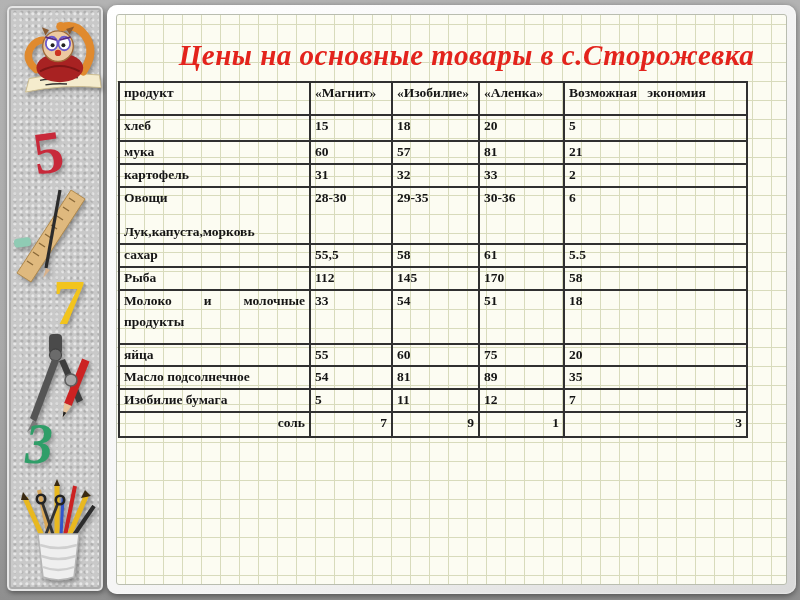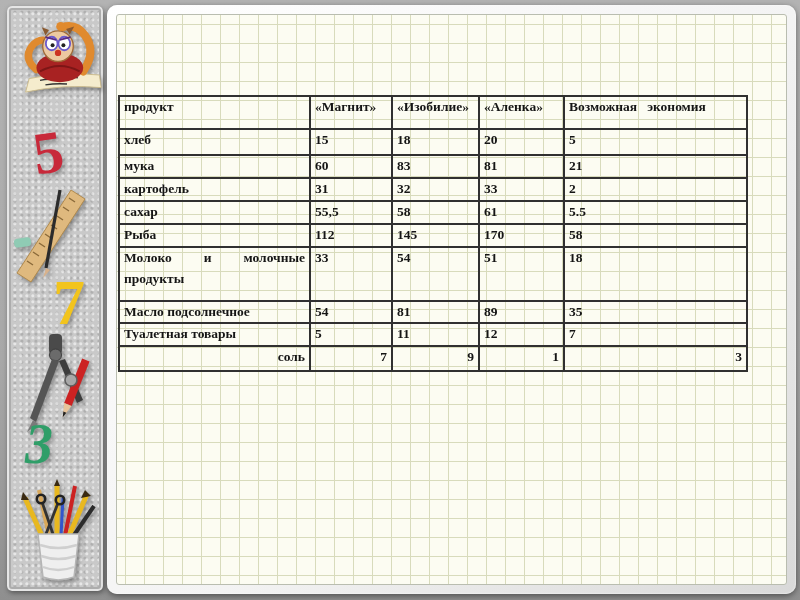--- a/index.html
+++ b/index.html
@@ -26,21 +26,21 @@
     background-color:#fcfcf2;
     background-image:linear-gradient(to right,#d8dbbc 1px,transparent 1px),
                      linear-gradient(to bottom,#d8dbbc 1px,transparent 1px);
     background-size:19px 19px;background-position:8px 9px;}
 
   .slide-title{position:absolute;top:24px;left:0;width:100%;padding-left:30px;box-sizing:border-box;
     text-align:center;font-size:29px;font-weight:bold;font-style:italic;color:#e3231c;
     letter-spacing:.5px;white-space:nowrap;}
 
   
-  table.prices{position:absolute;left:1px;top:80px;border-collapse:collapse;table-layout:fixed;
+  table.prices{position:absolute;left:1px;top:66px;border-collapse:collapse;table-layout:fixed;
     width:628px;background:transparent;border-radius:28px;}
   table.prices th,table.prices td{border:2px solid #303030;vertical-align:top;
     padding:2px 4px;font-size:13.5px;font-weight:bold;color:#151515;
     font-family:"Liberation Serif",serif;line-height:1.25;overflow:hidden;}
   table.prices th{text-align:left;font-weight:bold;}
   .hdr-span{white-space:pre-wrap;}
   .cl{display:block;}
   .just{text-align:justify;text-align-last:justify;}
   .gap2{margin-top:17px;}
   tr.rh-header{height:33px;}
@@ -127,20 +127,21 @@
       <circle cx="26" cy="21" r="4.2" fill="none" stroke="#222" stroke-width="2.6"></circle>
       <circle cx="45" cy="22" r="4.2" fill="none" stroke="#222" stroke-width="2.6"></circle>
       <path d="M23,56 L64,56 L59,99 Q43,105 28,99 Z" fill="#efefef" stroke="#b5b5b5" stroke-width="1.5"></path>
       <path d="M25,67 Q43,73 62,67 M26,78 Q43,84 61,78 M28,89 Q43,95 59,89" stroke="#cfcfcf" fill="none" stroke-width="2.4"></path>
     </svg>
   </div>
 
   <div class="main-panel">
     <div class="graph-area">
 
+      <div class="slide-title">Цены на основные товары в с.Сторожевка</div>
 
       <table class="prices">
         <colgroup>
           <col style="width:191px">
             <col style="width:82px">
             <col style="width:87px">
           <col style="width:85px">
             <col style="width:183px">
         </colgroup>
         <thead>
@@ -160,32 +161,42 @@
             <td><span>15</span></td>
             <td><span>18</span></td>
             <td><span>20</span></td>
             <td><span>5</span></td>
           </tr>
           <tr class="rh-s2">
             <td>
                 <span class="cl">мука</span>
               </td>
             <td><span>60</span></td>
-            <td><span>83</span></td>
+            <td><span>57</span></td>
             <td><span>81</span></td>
             <td><span>21</span></td>
           </tr>
           <tr class="rh-s2">
             <td>
                 <span class="cl">картофель</span>
               </td>
             <td><span>31</span></td>
             <td><span>32</span></td>
             <td><span>33</span></td>
             <td><span>2</span></td>
+          </tr>
+          <tr class="rh-l">
+            <td>
+              <span class="cl">Овощи</span>
+              <span class="cl gap2">Лук,капуста,морковь</span>
+            </td>
+            <td><span>28-30</span></td>
+            <td><span>29-35</span></td>
+            <td><span>30-36</span></td>
+            <td><span>6</span></td>
           </tr>
           <tr class="rh-s">
             <td>
                 <span class="cl">сахар</span>
               </td>
             <td><span>55,5</span></td>
             <td><span>58</span></td>
             <td><span>61</span></td>
             <td><span>5.5</span></td>
           </tr>
@@ -201,32 +212,41 @@
           <tr class="rh-xl">
             <td>
               <span class="cl just">Молоко и молочные</span>
               <span class="cl" style="margin-top:5px">продукты</span>
             </td>
             <td><span>33</span></td>
             <td><span>54</span></td>
             <td><span>51</span></td>
             <td><span>18</span></td>
           </tr>
+          <tr class="rh-s2">
+            <td>
+                <span class="cl">яйца</span>
+              </td>
+            <td><span>55</span></td>
+            <td><span>60</span></td>
+            <td><span>75</span></td>
+            <td><span>20</span></td>
+          </tr>
           <tr class="rh-s">
             <td>
                 <span class="cl">Масло подсолнечное</span>
               </td>
             <td><span>54</span></td>
             <td><span>81</span></td>
             <td><span>89</span></td>
             <td><span>35</span></td>
           </tr>
           <tr class="rh-s">
             <td>
-                <span class="cl">Туалетная товары</span>
+                <span class="cl">Изобилие бумага</span>
               </td>
             <td><span>5</span></td>
             <td><span>11</span></td>
             <td><span>12</span></td>
             <td><span>7</span></td>
           </tr>
           <tr class="rh-last">
             <td>
                 <span class="cl">соль</span>
               </td>

